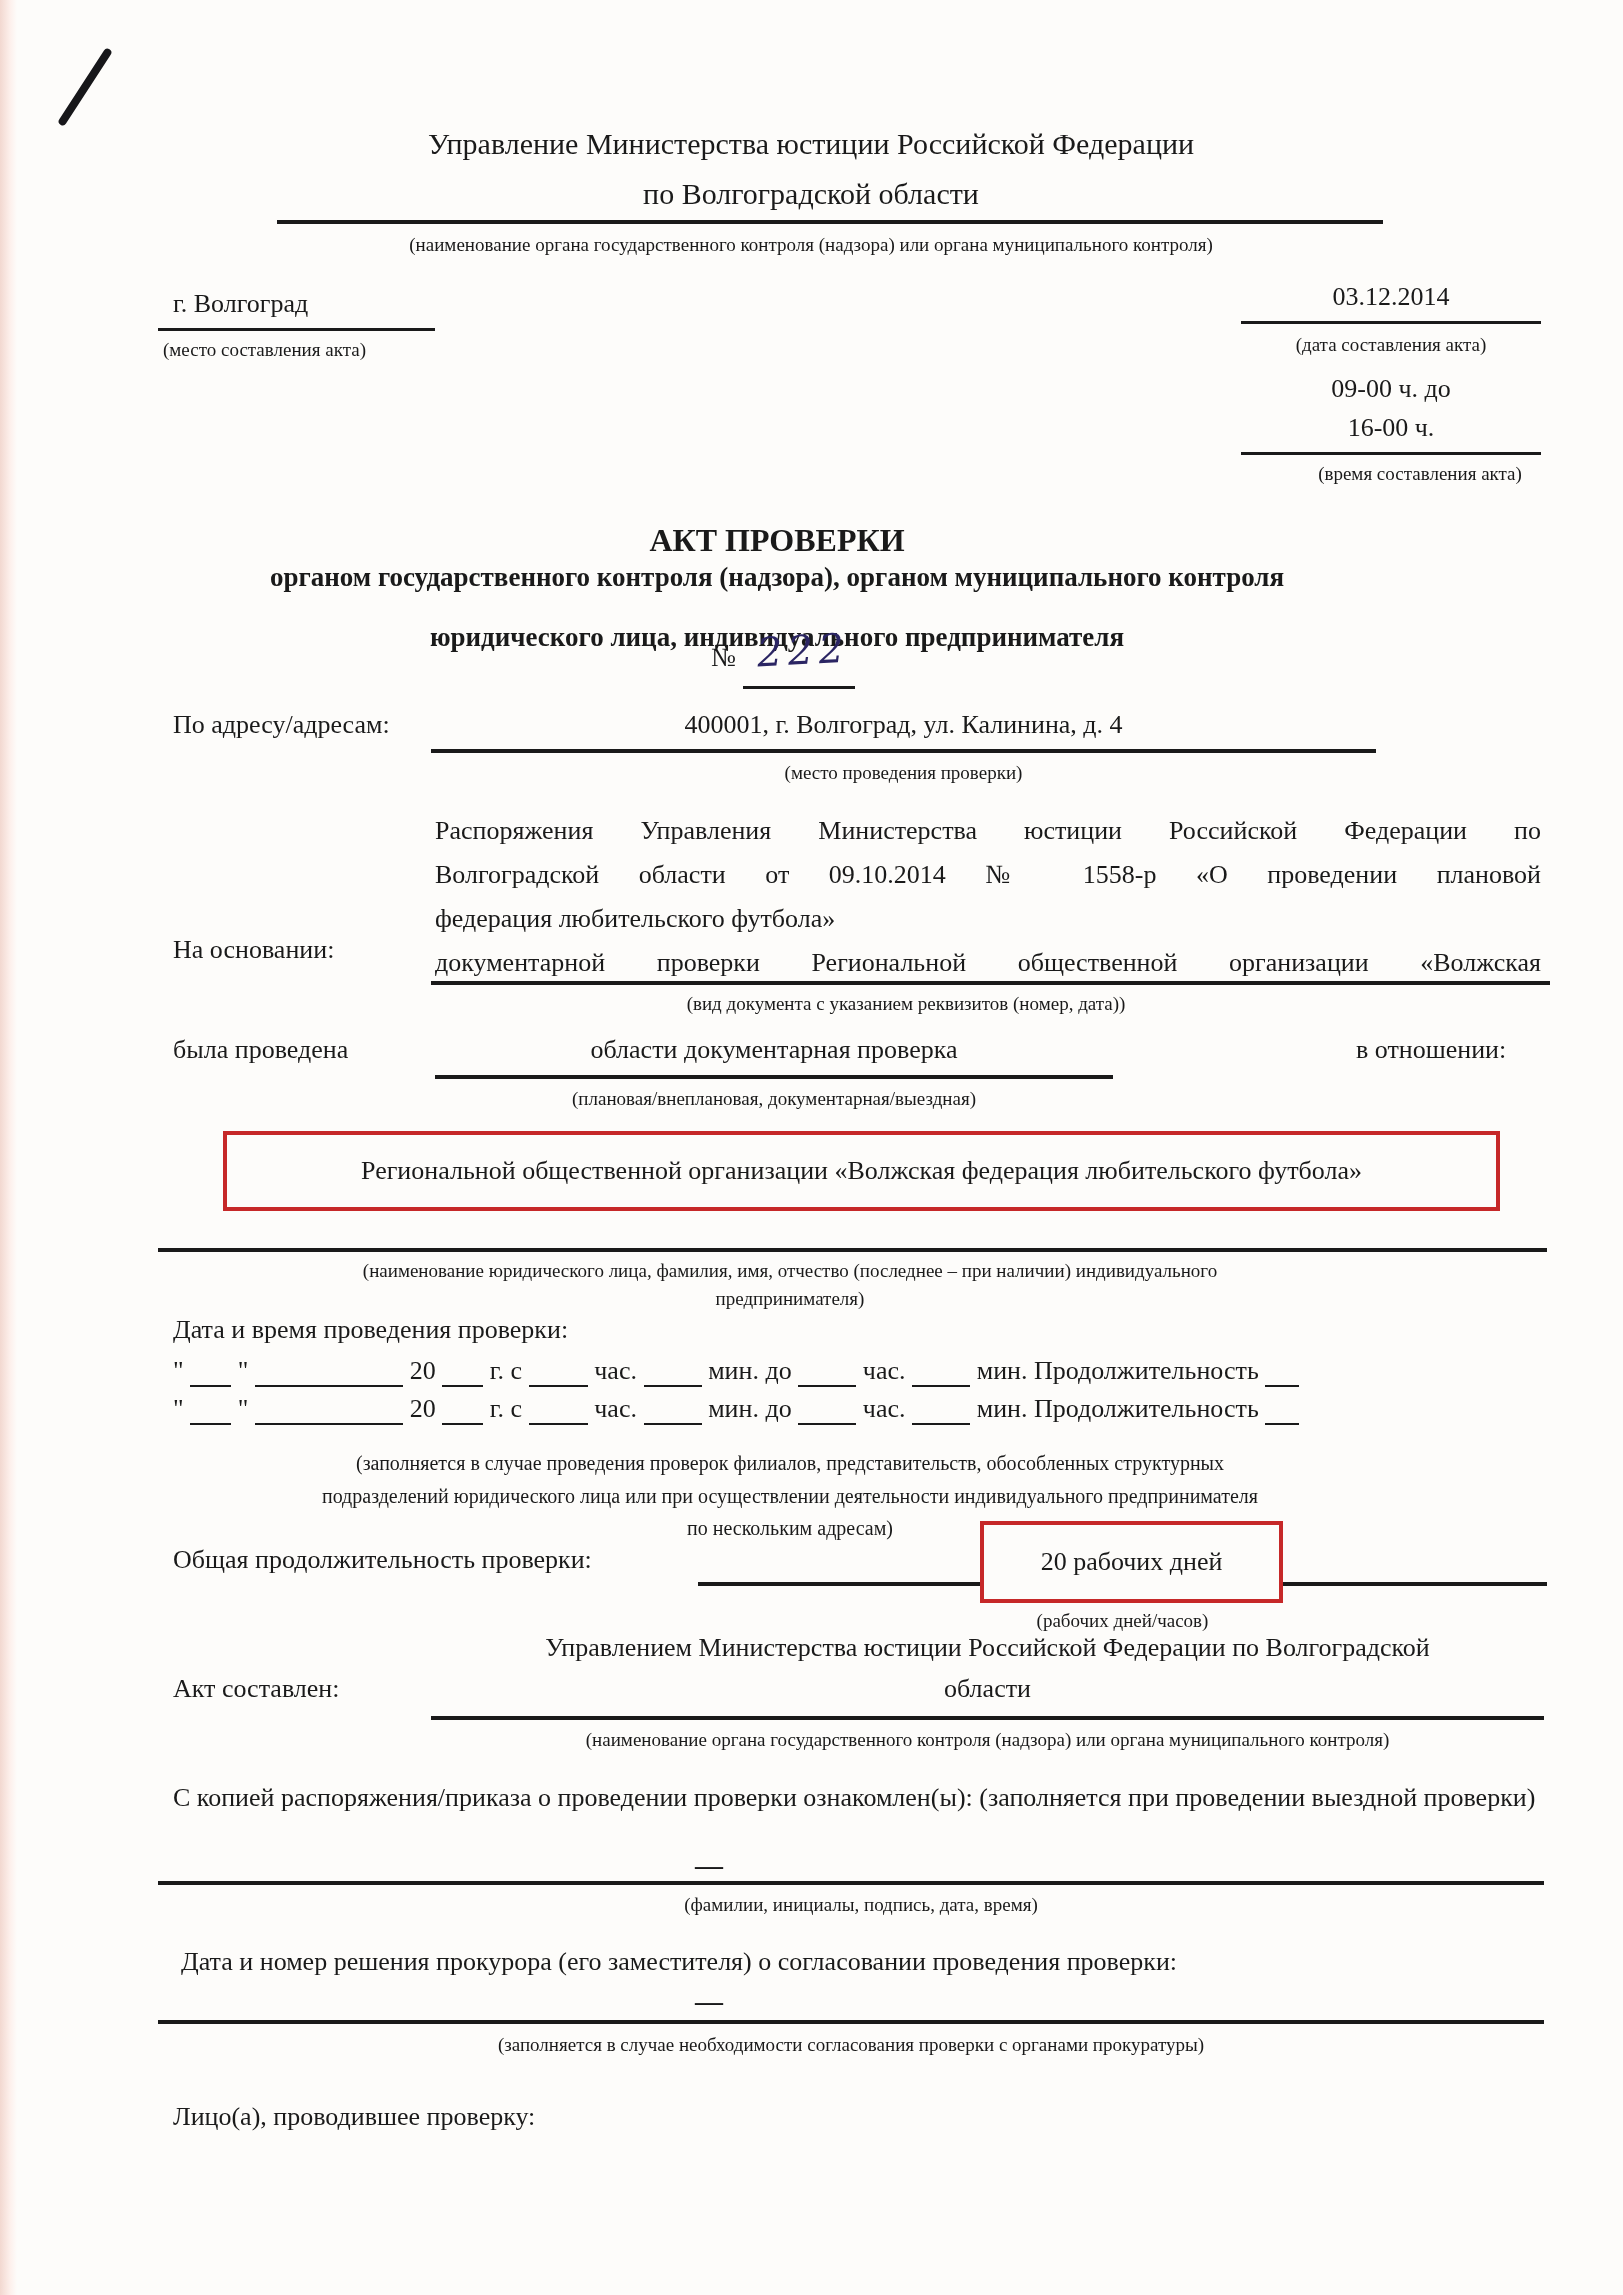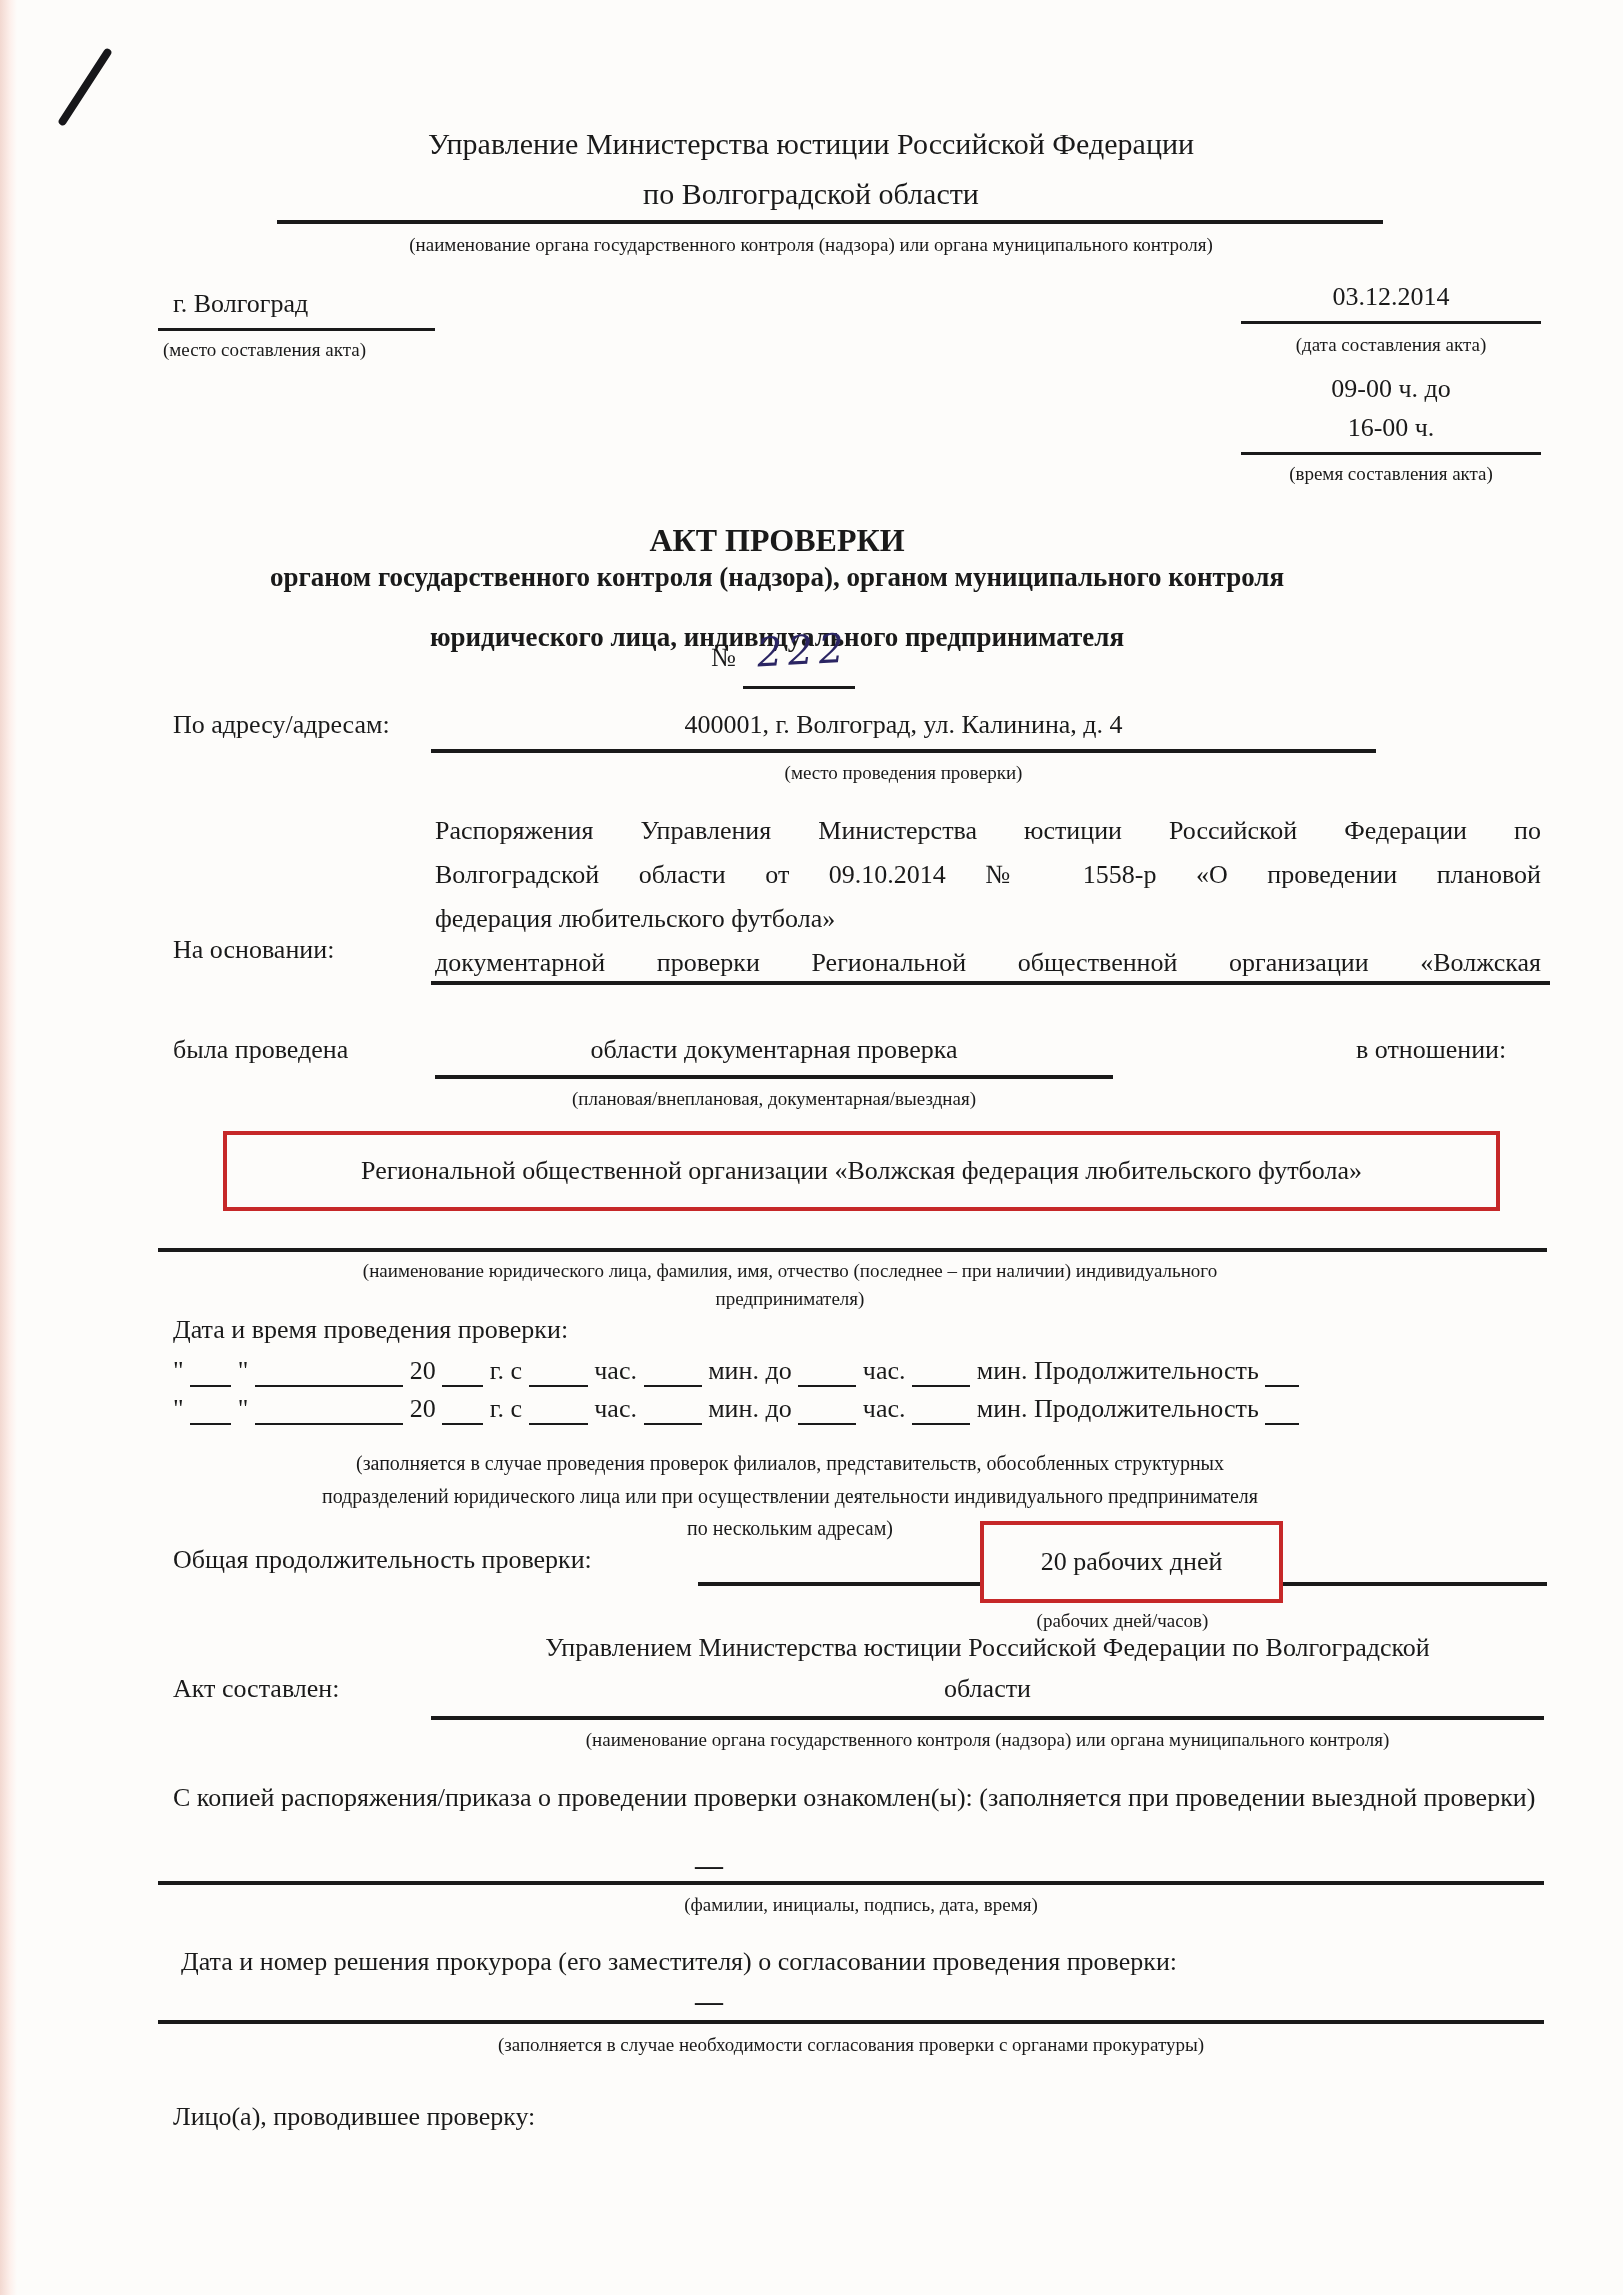--- a/index.html
+++ b/index.html
@@ -53,21 +53,21 @@
   <div class="abs rule" style="left:158px; top:328px; width:277px; height:3.3px;"></div>
   <div class="abs cap" style="left:163px; top:338px;">(место составления акта)</div>
 
   <div class="abs t40 center" style="left:1241px; top:281px; width:300px;">03.12.2014</div>
   <div class="abs rule" style="left:1241px; top:321px; width:300px; height:3.3px;"></div>
   <div class="abs cap center" style="left:1241px; top:333px; width:300px;">(дата составления акта)</div>
 
   <div class="abs t40 center" style="left:1241px; top:373px; width:300px;">09-00 ч. до</div>
   <div class="abs t40 center" style="left:1241px; top:412px; width:300px;">16-00 ч.</div>
   <div class="abs rule" style="left:1241px; top:452px; width:300px; height:3.3px;"></div>
-  <div class="abs cap center" style="left:1241px; top:462px; width:300px;">(время составления акта)</div>
+  <div class="abs cap center" style="left:1270px; top:462px; width:300px;">(время составления акта)</div>
 
   <div class="abs tb48 center" style="left:0px; top:522px; width:1554px;">АКТ ПРОВЕРКИ</div>
   <div class="abs tb41 center" style="left:0px; top:561px; width:1554px;">органом государственного контроля (надзора), органом муниципального контроля</div>
   <div class="abs tb41 center" style="left:0px; top:598px; width:1554px;margin-top:23px;">юридического лица, индивидуального предпринимателя</div>
 
   <div class="abs t40" style="left:711px; top:642px;">№</div>
   <div class="abs hand" style="left:757px; top:627px;">222</div>
   <div class="abs rule" style="left:743px; top:686px; width:112px; height:3.3px;"></div>
 
   <div class="abs t40" style="left:173px; top:709px;">По адресу/адресам:</div>
@@ -76,20 +76,21 @@
   <div class="abs cap center" style="left:431px; top:761px; width:945px;">(место проведения проверки)</div>
 
   <div class="abs t40" style="left:173px; top:934px;">На основании:</div>
   <div class="abs" style="left:435px; top:809px; width:1106px;">
     <div class="basis-line just">Распоряжения Управления Министерства юстиции Российской Федерации по</div>
     <div class="basis-line just">Волгоградской области от 09.10.2014 № 1558-р «О проведении плановой</div>
     <div class="basis-line last">федерация любительского футбола»</div>
     <div class="basis-line just">документарной проверки Региональной общественной организации «Волжская</div>
   </div>
   <div class="abs rule" style="left:431px; top:981px; width:1119px; height:4px;"></div>
+  <div class="abs cap center" style="left:356px; top:992px; width:1100px;">(вид документа с указанием реквизитов (номер, дата))</div>
 
   <div class="abs t40" style="left:173px; top:1034px;">была проведена</div>
   <div class="abs t40 center" style="left:435px; top:1034px; width:678px;">области документарная проверка</div>
   <div class="abs t40" style="left:1356px; top:1034px;">в отношении:</div>
   <div class="abs rule" style="left:435px; top:1075px; width:678px; height:4px;"></div>
   <div class="abs cap center" style="left:435px; top:1087px; width:678px;">(плановая/внеплановая, документарная/выездная)</div>
 
   <div class="abs redbox" style="left:223px; top:1131px; width:1277px; height:80px;justify-content:center;">
     <span class="t40">Региональной общественной организации «Волжская федерация любительского футбола»</span>
   </div>

